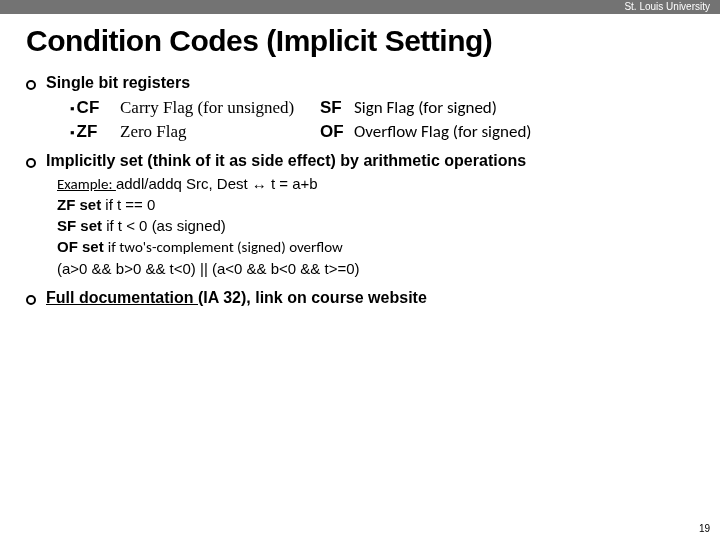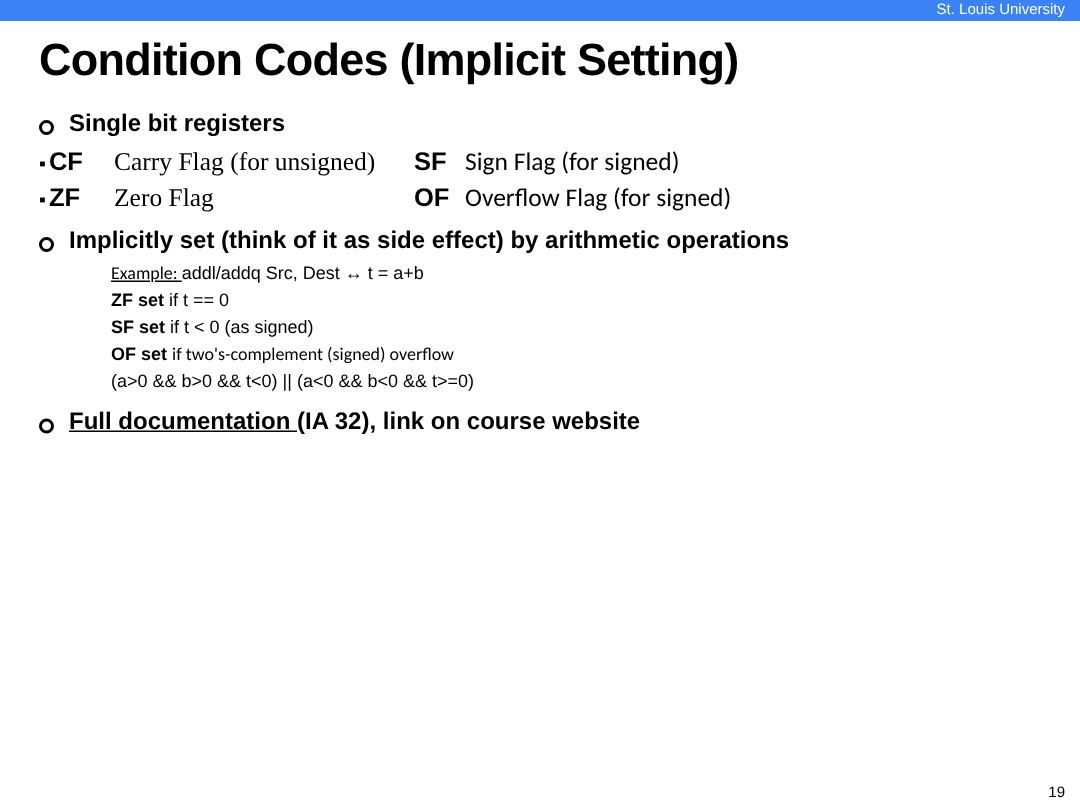--- a/index.html
+++ b/index.html
@@ -1,30 +1,30 @@
 <!DOCTYPE html>
 <html><head>
 <meta charset="utf-8">
 <style>
   * { margin: 0; padding: 0; box-sizing: border-box; }
   html, body { width: 720px; height: 540px; font-family: Arial, Helvetica, sans-serif; background: #fff; color: #000; }
-  .topbar { width: 100%; height: 14px; background: #3b82f6; color: #fff; font-size: 10px; text-align: right; padding-right: 10px; line-height: 14px; }
+  .topbar { width: 100%; height: 14px; background: #737373; color: #fff; font-size: 10px; text-align: right; padding-right: 10px; line-height: 14px; }
   .content { padding: 10px 26px 0 26px; }
   h1 { font-size: 30px; font-weight: bold; margin-bottom: 16px; letter-spacing: -0.5px; }
   .bullet-row { display: flex; align-items: flex-start; margin-bottom: 4px; }
   .bullet-circle { width: 10px; height: 10px; border: 2px solid #000; border-radius: 50%; margin-right: 10px; flex-shrink: 0; margin-top: 6px; }
   .bullet-text { font-size: 16px; font-weight: bold; }
-  .flags-block { margin-top: 2px; margin-bottom: 8px; }
+  .flags-block { margin-left: 44px; margin-top: 2px; margin-bottom: 8px; }
   .flag-row { display: flex; font-size: 17px; line-height: 1.4; }
   .sq { font-size: 13px; margin-right: 2px; }
   .fcode { font-weight: bold; width: 50px; font-family: Arial, sans-serif; }
   .fdesc { width: 200px; font-family: Liberation Serif, serif; }
   .fcode2 { font-weight: bold; width: 34px; font-family: Arial, sans-serif; }
   .fdesc2 { font-family: Calibri, Arial, sans-serif; }
-  .example-block { margin-left: 48px; margin-top: 4px; margin-bottom: 10px; font-family: Calibri, Arial, sans-serif; font-size: 12px; line-height: 1.35; }
+  .example-block { margin-left: 31px; margin-top: 4px; margin-bottom: 10px; font-family: Calibri, Arial, sans-serif; font-size: 15px; line-height: 1.35; }
   .example-block .line { margin-bottom: 1px; }
   .example-block b { font-family: Arial, sans-serif; font-weight: bold; }
   .arial { font-family: Arial, sans-serif; }
   .ul { text-decoration: underline; }
   .pagenum { position: absolute; bottom: 6px; right: 10px; font-size: 10px; color: #000; text-align: right; }
   .slide { position: relative; width: 720px; height: 540px; }
 </style>
 </head>
 <body>
 <div class="slide">

